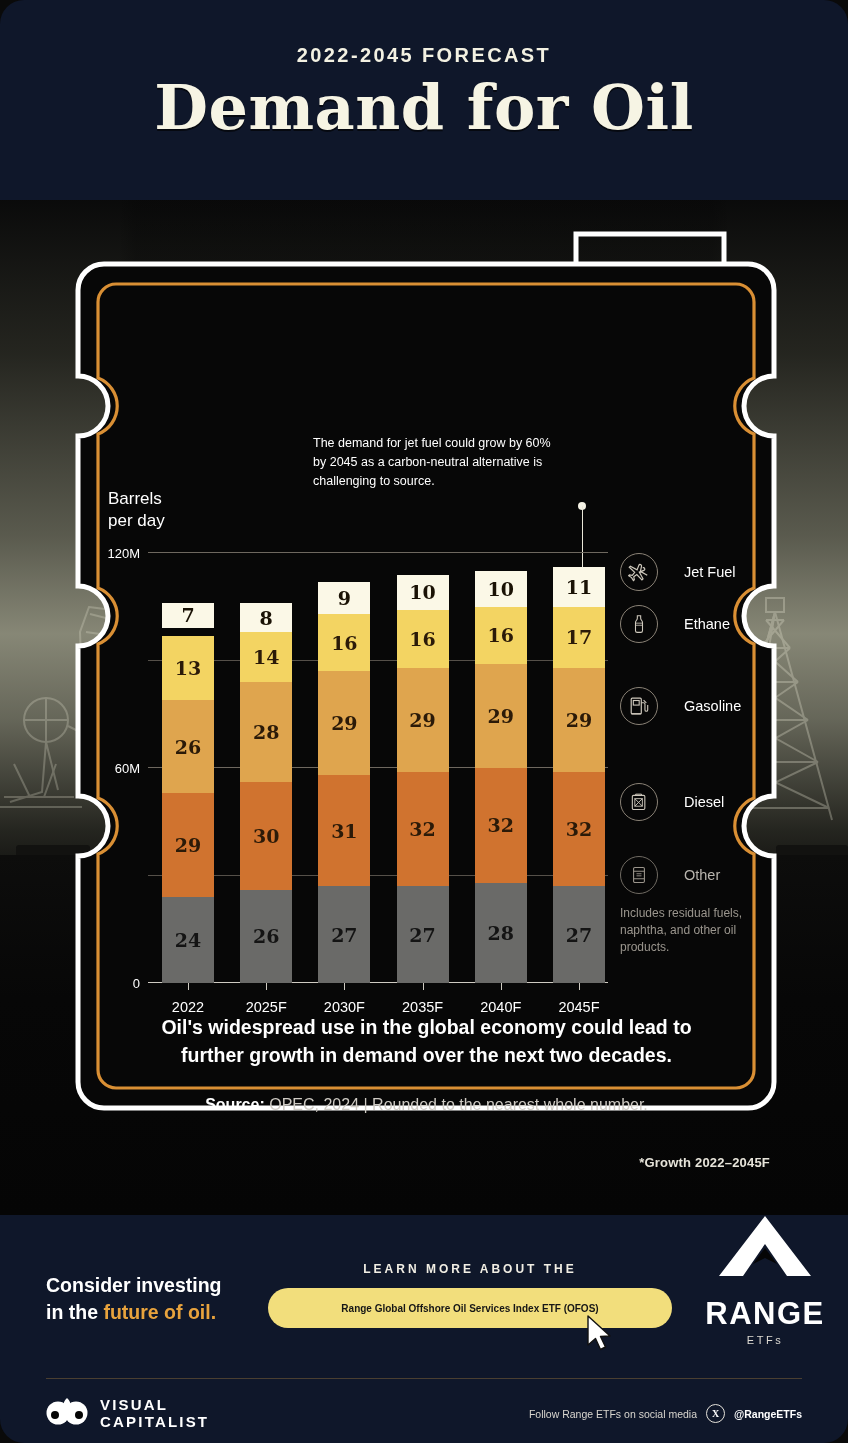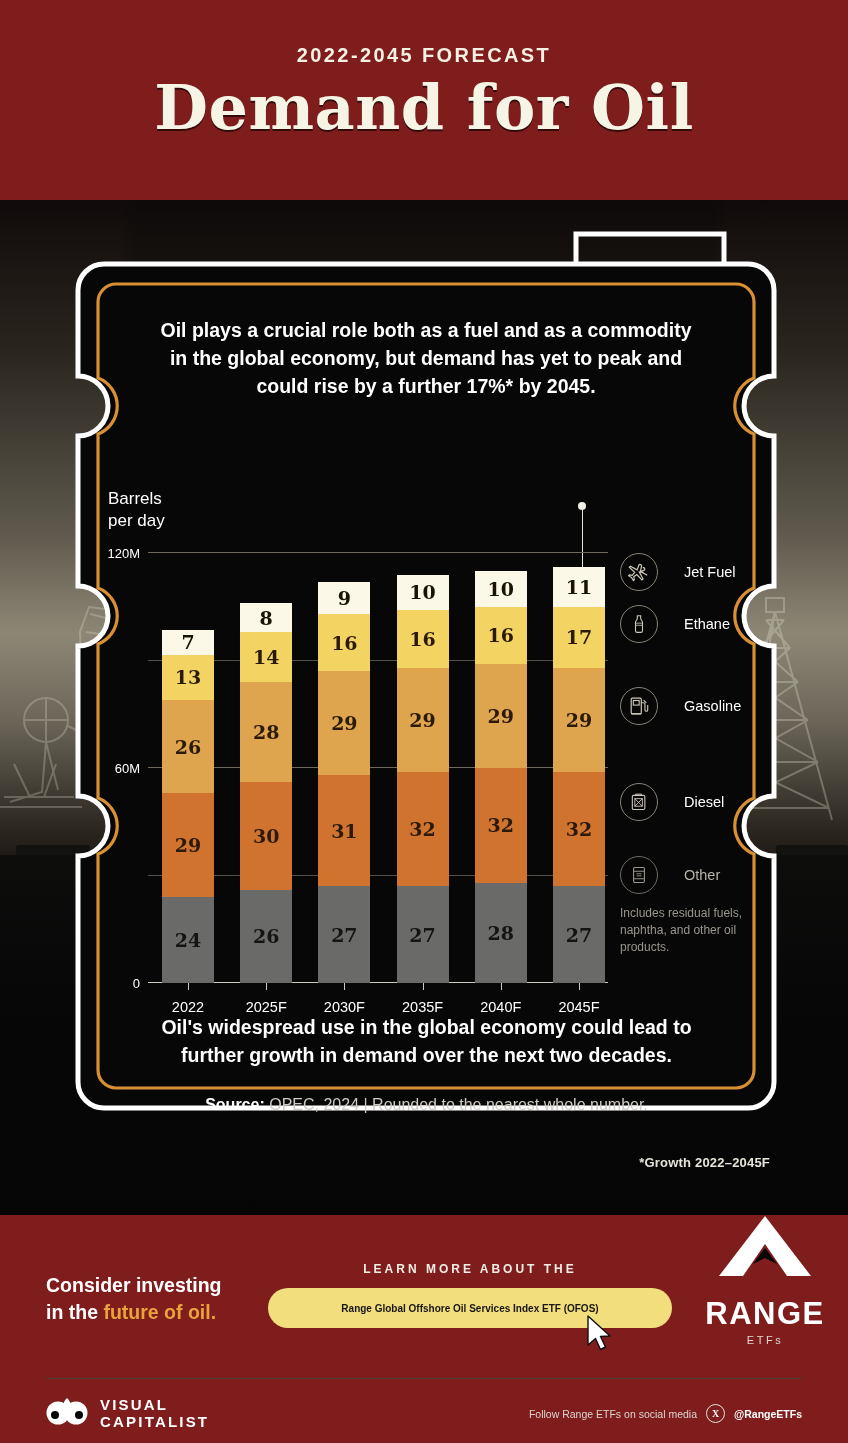--- a/index.html
+++ b/index.html
@@ -5,22 +5,23 @@
   * { box-sizing: border-box; margin: 0; padding: 0; }
   html, body {
     width: 848px; height: 1443px;
     background: #0a0a0a;
     font-family: "Liberation Sans", sans-serif;
     overflow: hidden;
   }
   #root {
     position: relative;
     width: 848px; height: 1443px;
-    background: #7f1d1d;
+    background: #0f172a;
     overflow: hidden;
+    border-radius: 24px;
   }
 
   
   .bg-sky {
     position: absolute; left: 0; top: 200px; width: 848px; height: 700px;
     background: linear-gradient(180deg, #0a0a09 0%, #26261f 22%, #5e5e50 48%, #8d8d7a 62%, #6b6b5c 74%, #26261f 90%, #080807 100%);
     opacity: .95;
   }
   .bg-sky-mask {
     position: absolute; left:0; top:200px; width:848px; height:700px;
@@ -294,42 +295,42 @@
                L34 418
                A30 30 0 0 0 34 362
                L34 208
                A30 30 0 0 0 34 152
                L34 76
                A18 18 0 0 1 52 58 Z" fill="#070707" stroke="#d98f34" stroke-width="3.2"></path>
     </svg>
 
     <div class="panel-inner">
 
-      <div class="intro">Oil plays a crucial role both as a fuel and as a commodity in the global economy, but demand has yet to peak and could rise by a further 17%* by 2045.</div>
-
+
+      <div class="callout">The demand for jet fuel could grow by 60% by 2045 as a carbon-neutral alternative is challenging to source.</div>
       <div class="callout-dot"></div>
       <div class="callout-line"></div>
 
       <div class="axis-title">
         <div>Barrels</div>
         <div>per day</div>
       </div>
 
       <div class="plot" id="plot">
           <div class="gridline" style="bottom: 107.5px; width: 460px;"></div>
           <div class="gridline major" style="bottom: 215px; width: 460px;"></div>
           <div class="gridline" style="bottom: 322.5px; width: 460px;"></div>
           <div class="gridline major" style="bottom: 430px; width: 460px;"></div>
           <div class="ylabel" style="bottom: 422px;">120M</div>
           <div class="ylabel" style="bottom: 207px;">60M</div>
           <div class="zerolabel" style="bottom: -8px;">0</div>
           <div class="axis-base" style="width: 460px;"></div>
           <div class="bar" style="left: 14px;">
             <div class="seg jet" style="height: 25.0833px; background: rgb(251, 248, 231);">7</div>
-            <div class="seg ethane" style="height: 45px; background: rgb(243, 212, 98);">13</div>
+            <div class="seg ethane" style="height: 64px; background: rgb(243, 212, 98); margin-top: 8px;">13</div>
             <div class="seg gasoline" style="height: 93.1667px; background: rgb(223, 165, 78);">26</div>
             <div class="seg diesel" style="height: 103.917px; background: rgb(208, 115, 47);">29</div>
             <div class="seg other" style="height: 86px; background: rgb(106, 106, 104);">24</div>
           </div>
           <div class="tick" style="left: 40px;"></div>
           <div class="xlabel" style="left: -5px;">2022</div>
           <div class="bar" style="left: 92.1947px;">
             <div class="seg jet" style="height: 28.6667px; background: rgb(251, 248, 231);">8</div>
             <div class="seg ethane" style="height: 50.1667px; background: rgb(243, 212, 98);">14</div>
             <div class="seg gasoline" style="height: 100.333px; background: rgb(223, 165, 78);">28</div>

